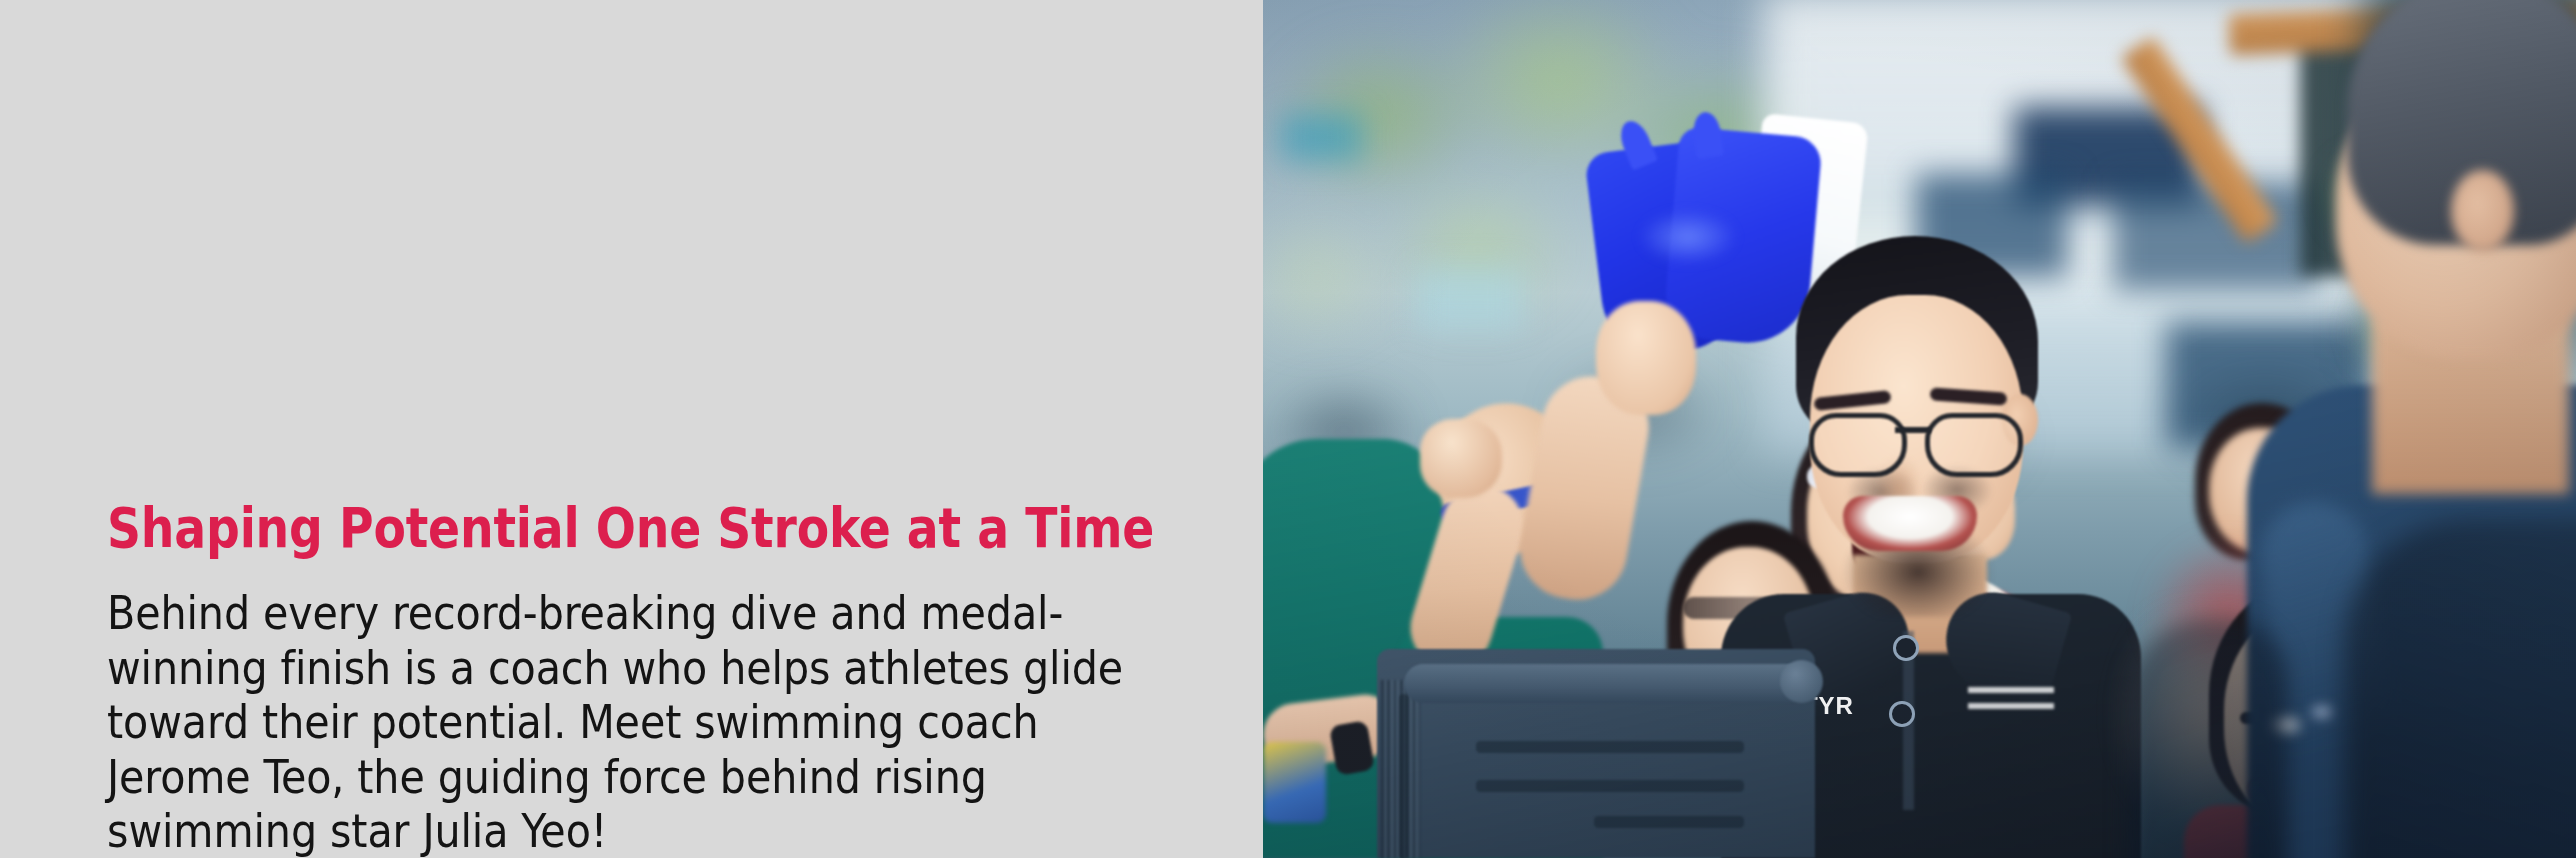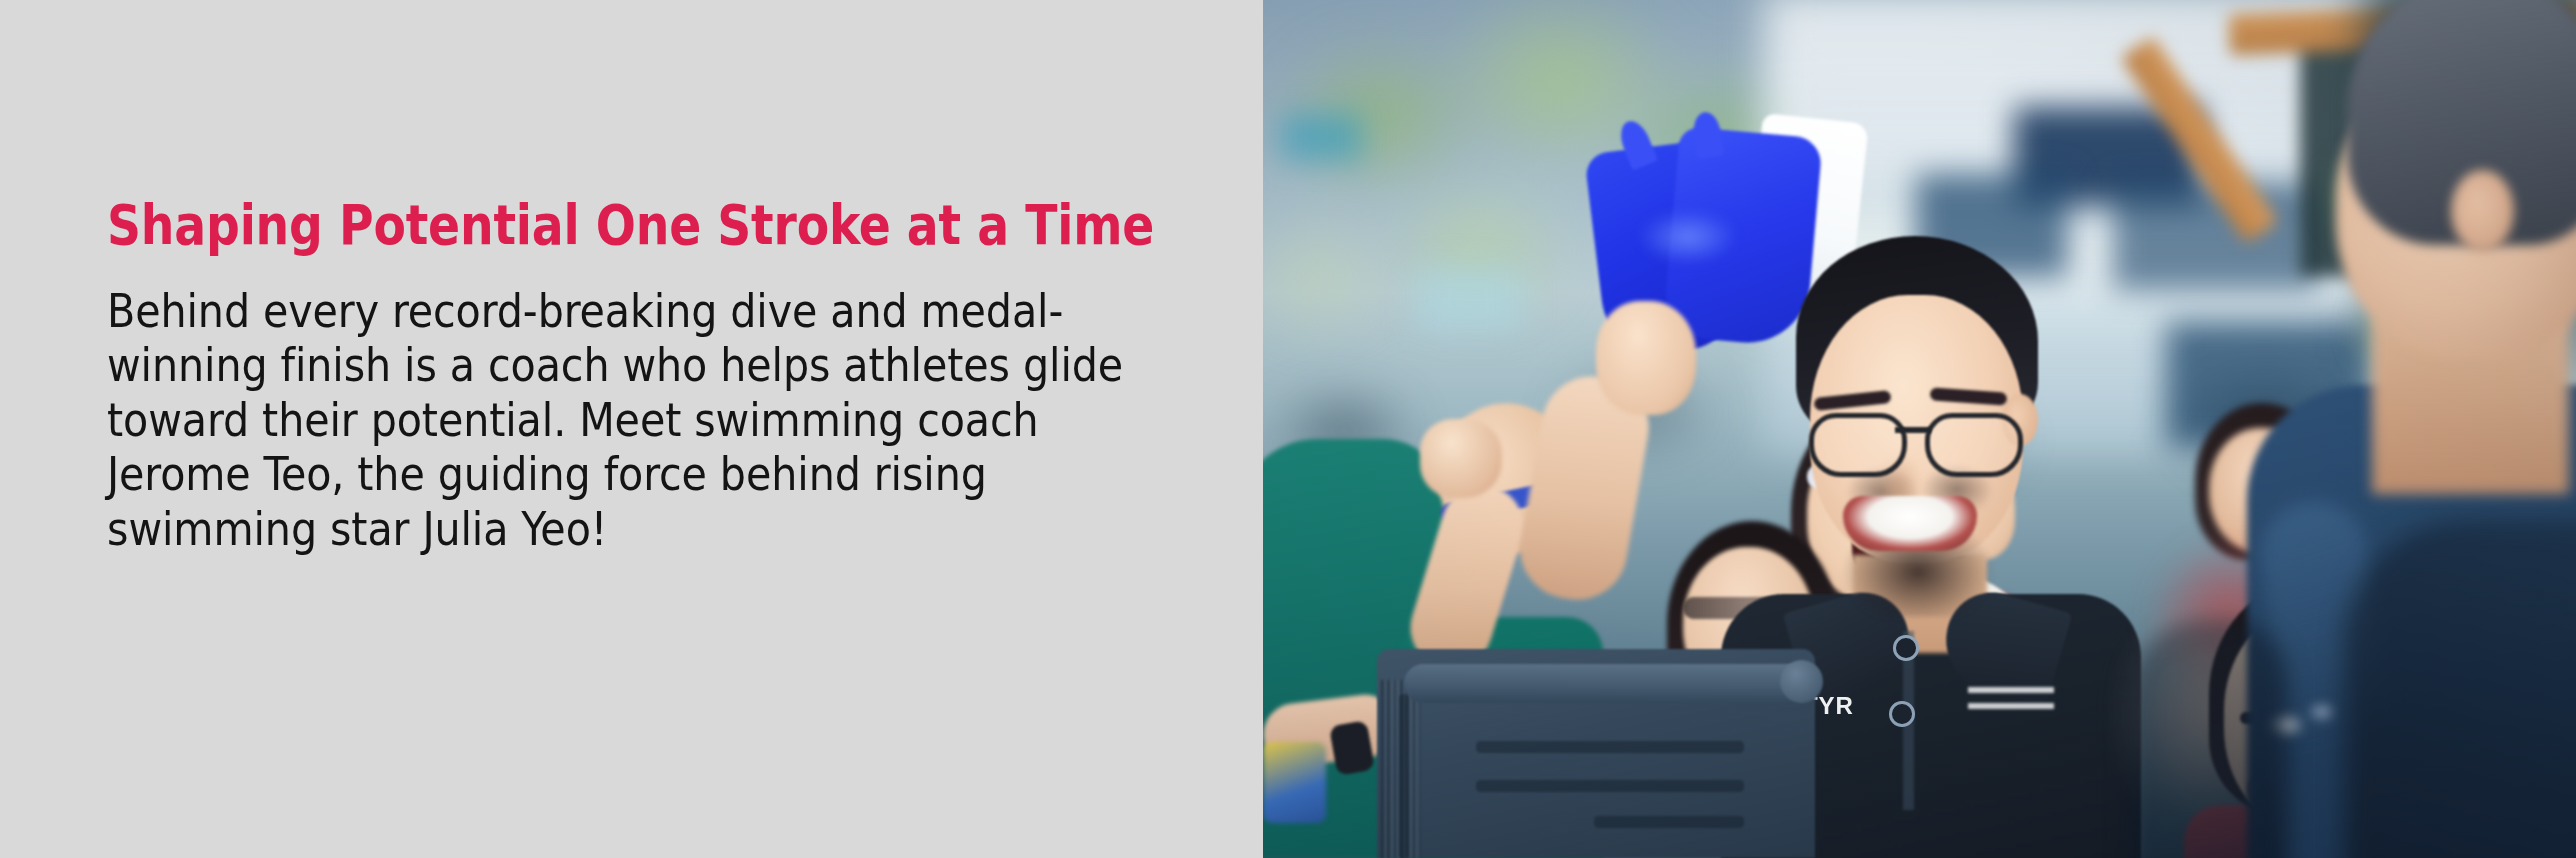--- a/index.html
+++ b/index.html
@@ -26,21 +26,21 @@
   .text-panel {
     position: relative;
     width: 1263px;
     height: 859px;
     flex: 0 0 1263px;
     background: #d9d9d9;
     box-sizing: border-box;
     padding: 0 72px 0 107px;
     display: flex;
     flex-direction: column;
-    justify-content: flex-start;
+    justify-content: flex-end;
   }
 
   .headline {
     margin: 0;
     padding: 0;
     color: #dc1f4e;
     font-family: "Liberation Sans Narrow", "DejaVu Sans Condensed", "Liberation Sans", sans-serif;
     font-weight: 700;
     font-size: 55px;
     line-height: 1.05;

